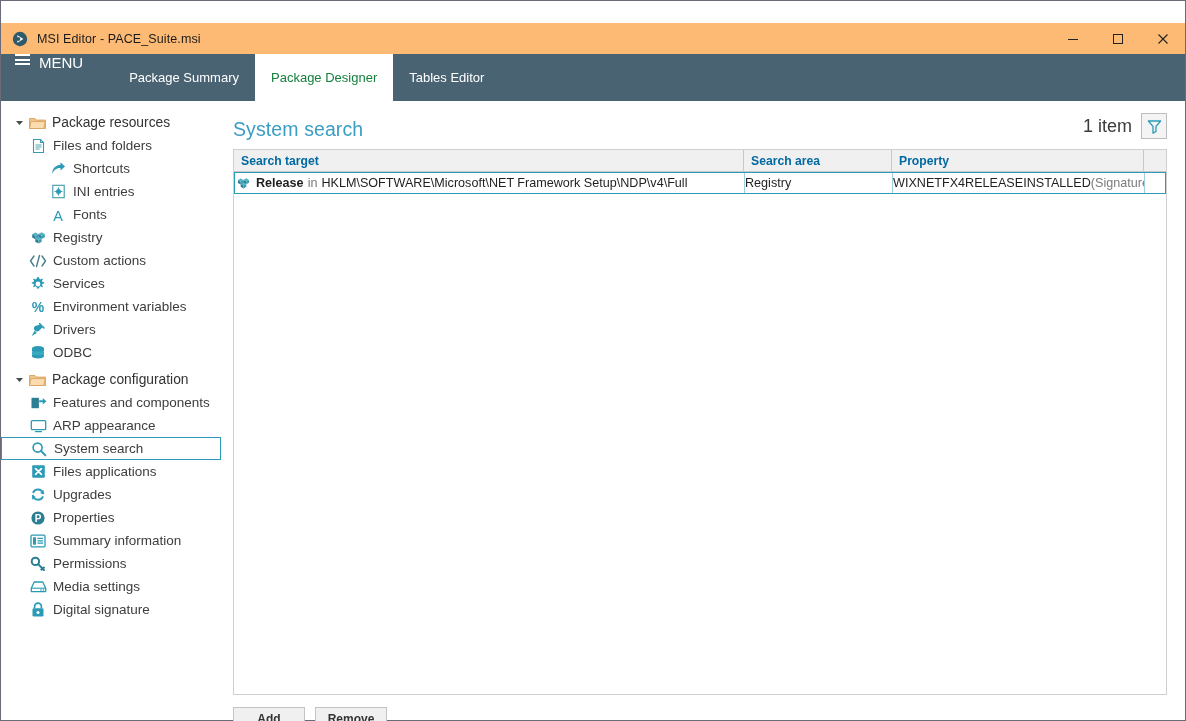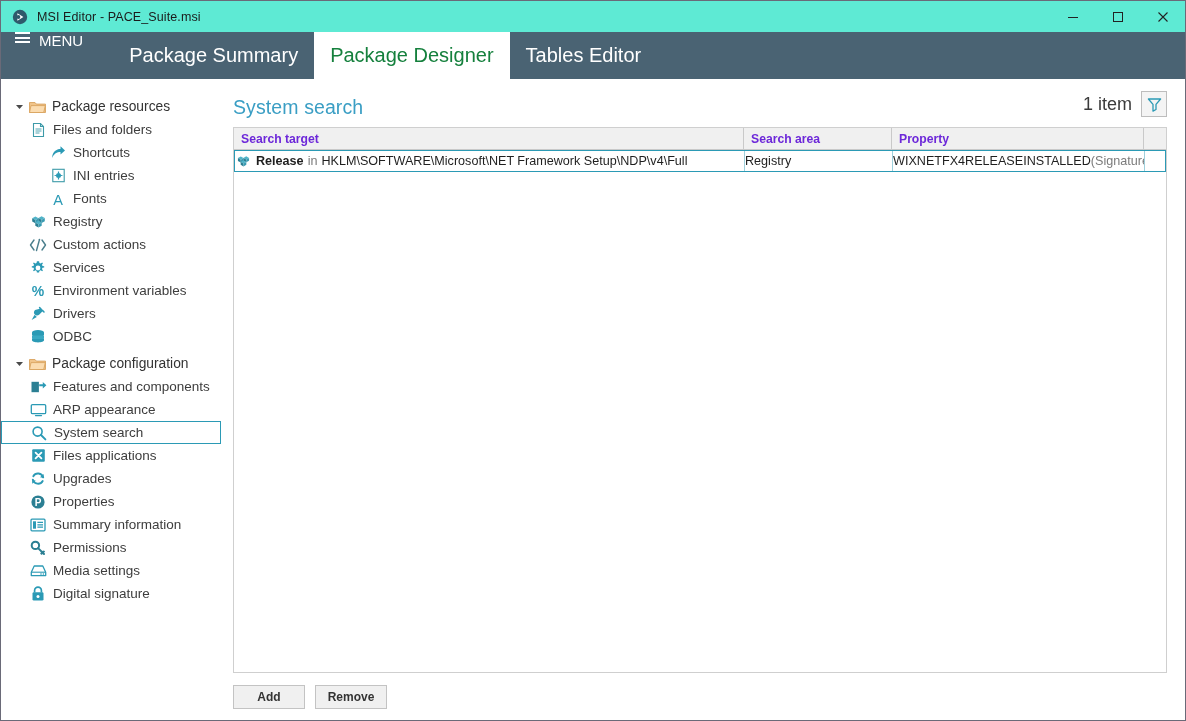--- a/index.html
+++ b/index.html
@@ -19,24 +19,25 @@
     background: #ffffff;
     border: 1px solid #6a6a78;
     display: flex;
     flex-direction: column;
   }
 
   
   .titlebar {
     height: 31px;
     flex: 0 0 31px;
-    background: #5eead4;
+    background: #fdba74;
     display: flex;
     align-items: center;
     position: relative;
+    margin-top: 22px;
   }
   .title-icon {
     width: 16px; height: 16px;
     margin-left: 11px;
     flex: 0 0 16px;
     position: relative;
   }
   .title-icon svg { display: block; }
   .title-text {
     margin-left: 9px;
@@ -79,21 +80,21 @@
   .burger {
     width: 15px; height: 11px;
     display: flex; flex-direction: column; justify-content: space-between;
   }
   .burger i { display:block; height: 2px; background:#ffffff; border-radius: 0; }
   .tabs { display: flex; align-items: stretch; margin-left: 14px; }
   .tab {
     display: flex; align-items: center;
     padding: 0 16px;
     color: #ffffff;
-    font-size: 20px;
+    font-size: 13px;
     white-space: nowrap;
     cursor: default;
   }
   .tab.active {
     background: #ffffff;
     color: #15803d;
     font-weight: normal;
     align-items: center;
   }
 
@@ -103,21 +104,21 @@
     display: flex;
     min-height: 0;
     background: #ffffff;
   }
 
   
   .sidebar {
     width: 232px;
     flex: 0 0 232px;
     background: #ffffff;
-    padding-top: 16px;
+    padding-top: 10px;
     overflow: hidden;
   }
   .tree-group { margin: 0; }
   .tree-row {
     display: flex;
     align-items: center;
     height: 23px;
     font-size: 13.5px;
     color: #3d3d3d;
     white-space: nowrap;
@@ -199,21 +200,21 @@
   }
   .list-head {
     display: flex;
     height: 22px;
     background: #f0f0f0;
     border-bottom: 1px solid #c9c9c9;
     flex: 0 0 22px;
   }
   .hcell {
     font-size: 12.2px;
-    color: #6d28d9;
+    color: #0369a1;
     font-weight: bold;
     display: flex; align-items: center;
     padding-left: 7px;
     border-right: 1px solid #c9c9c9;
     overflow: hidden;
     white-space: nowrap;
     cursor: default;
   }
   .hcell:last-child { border-right: none; }
   .col-target { width: 510px; flex: 0 0 510px; }

